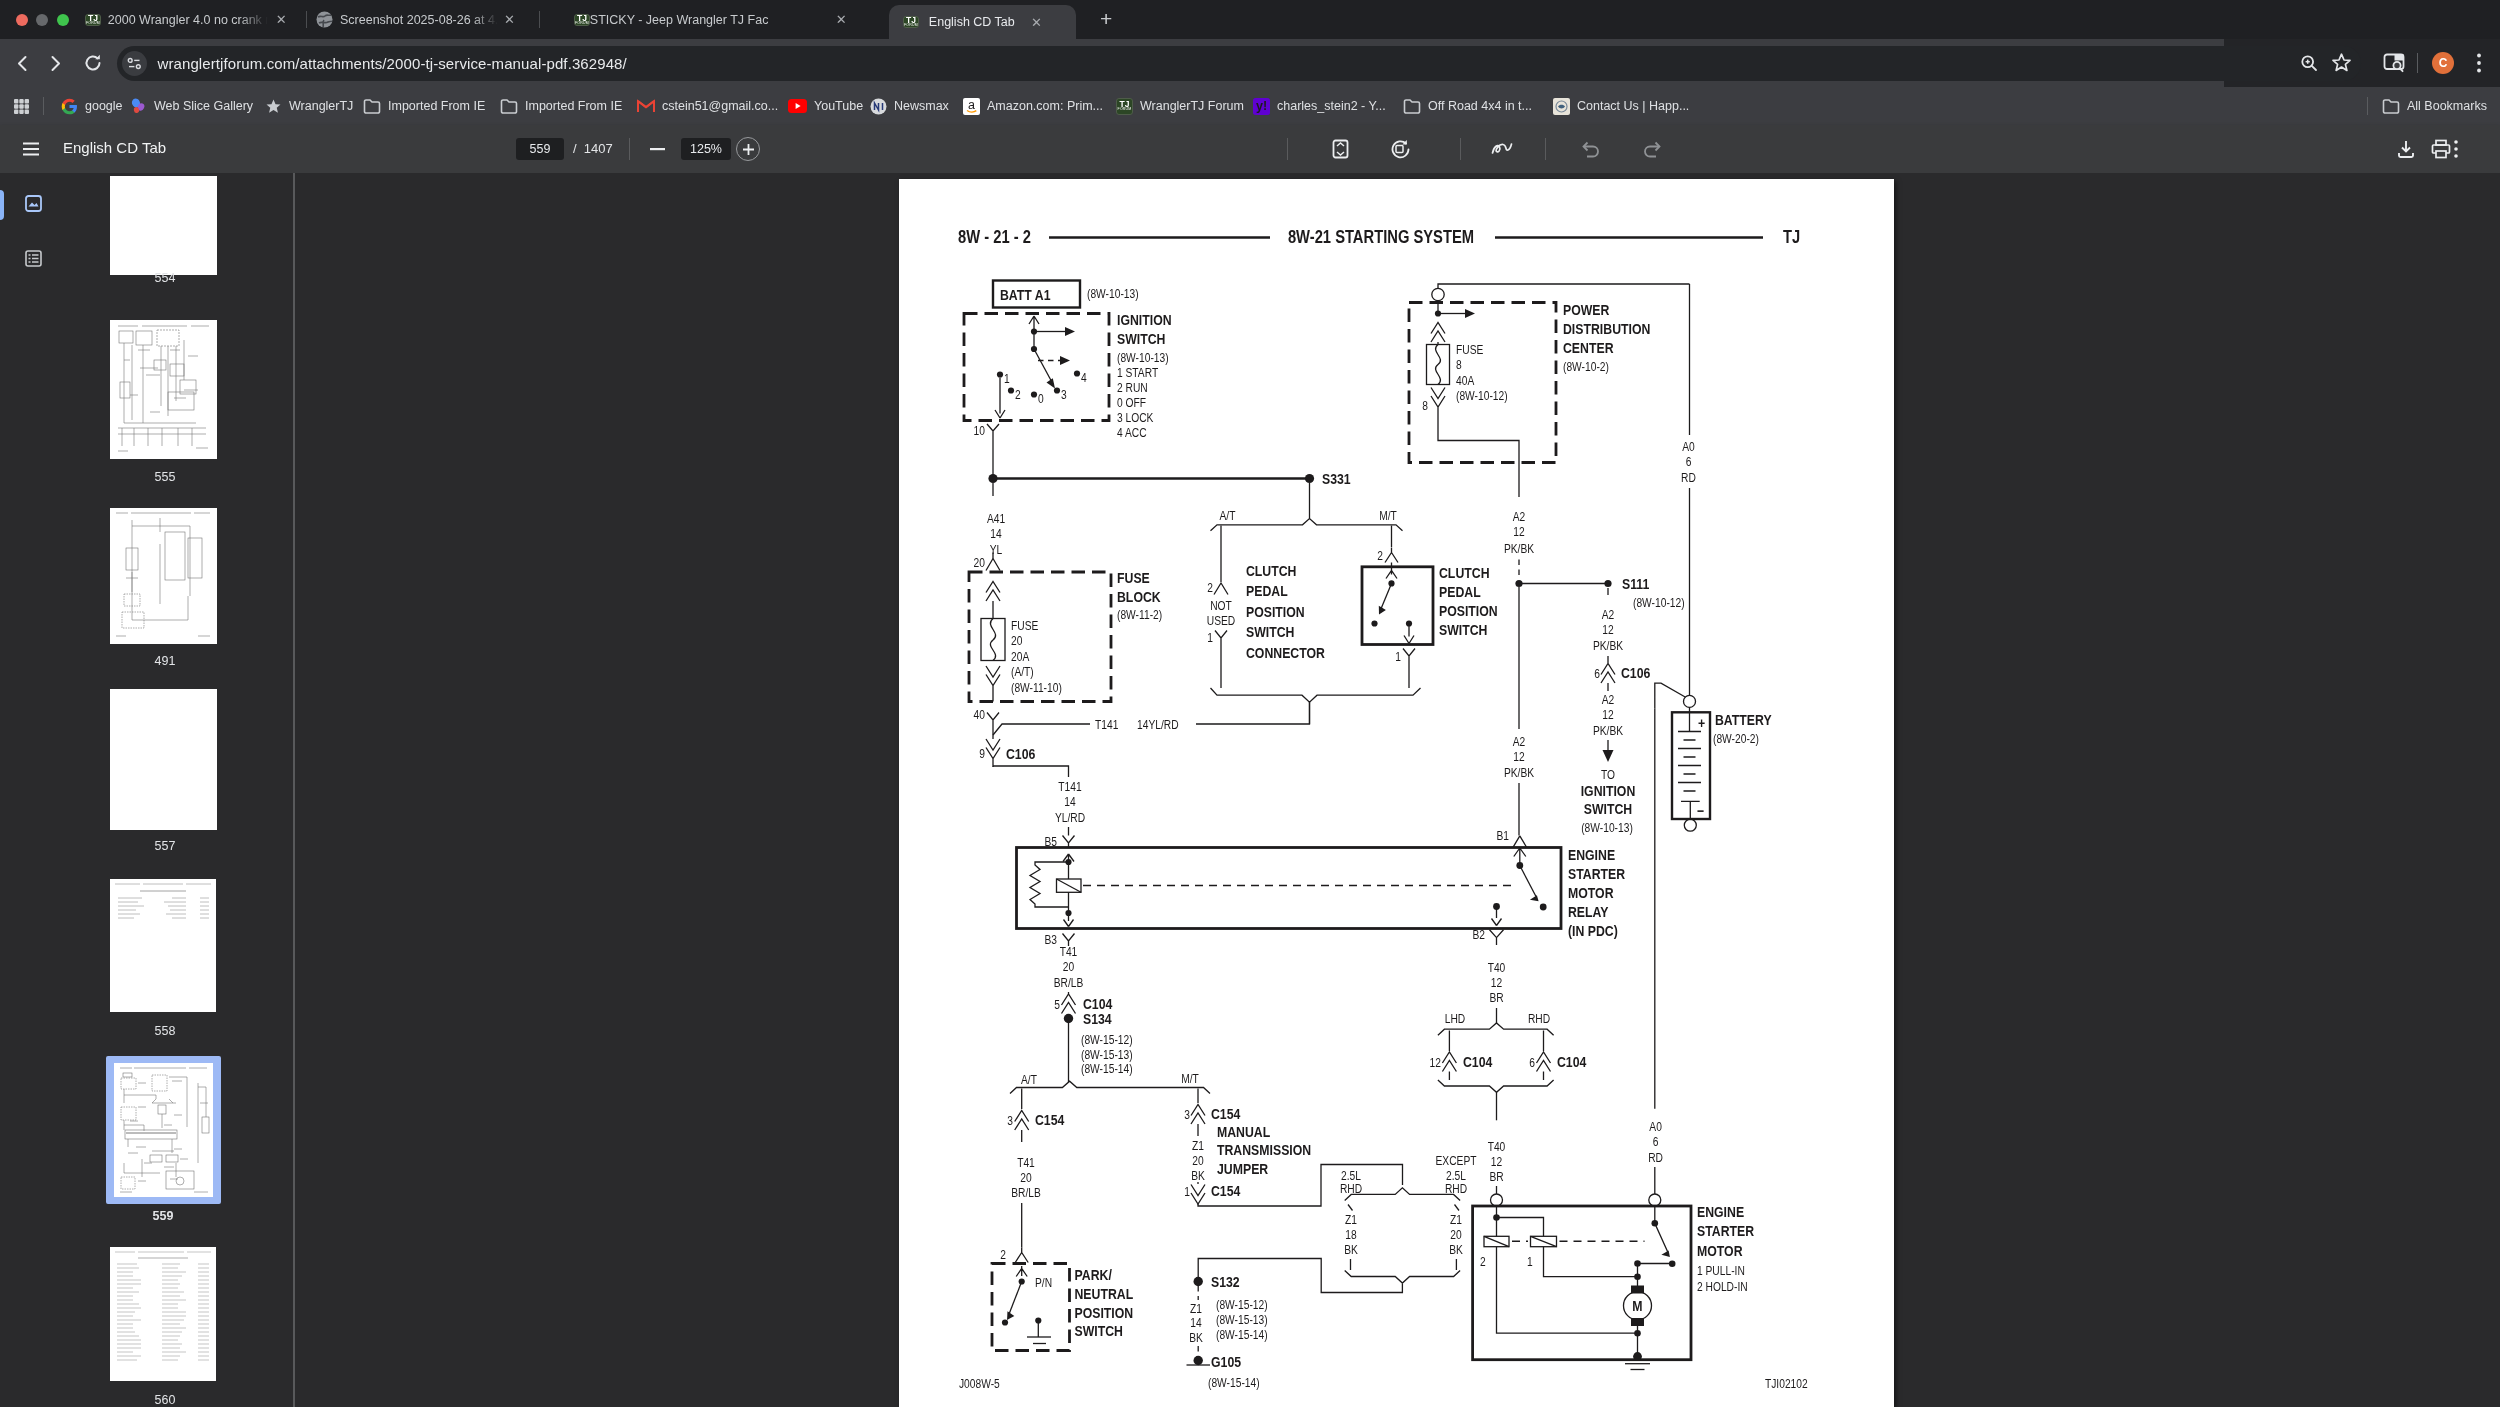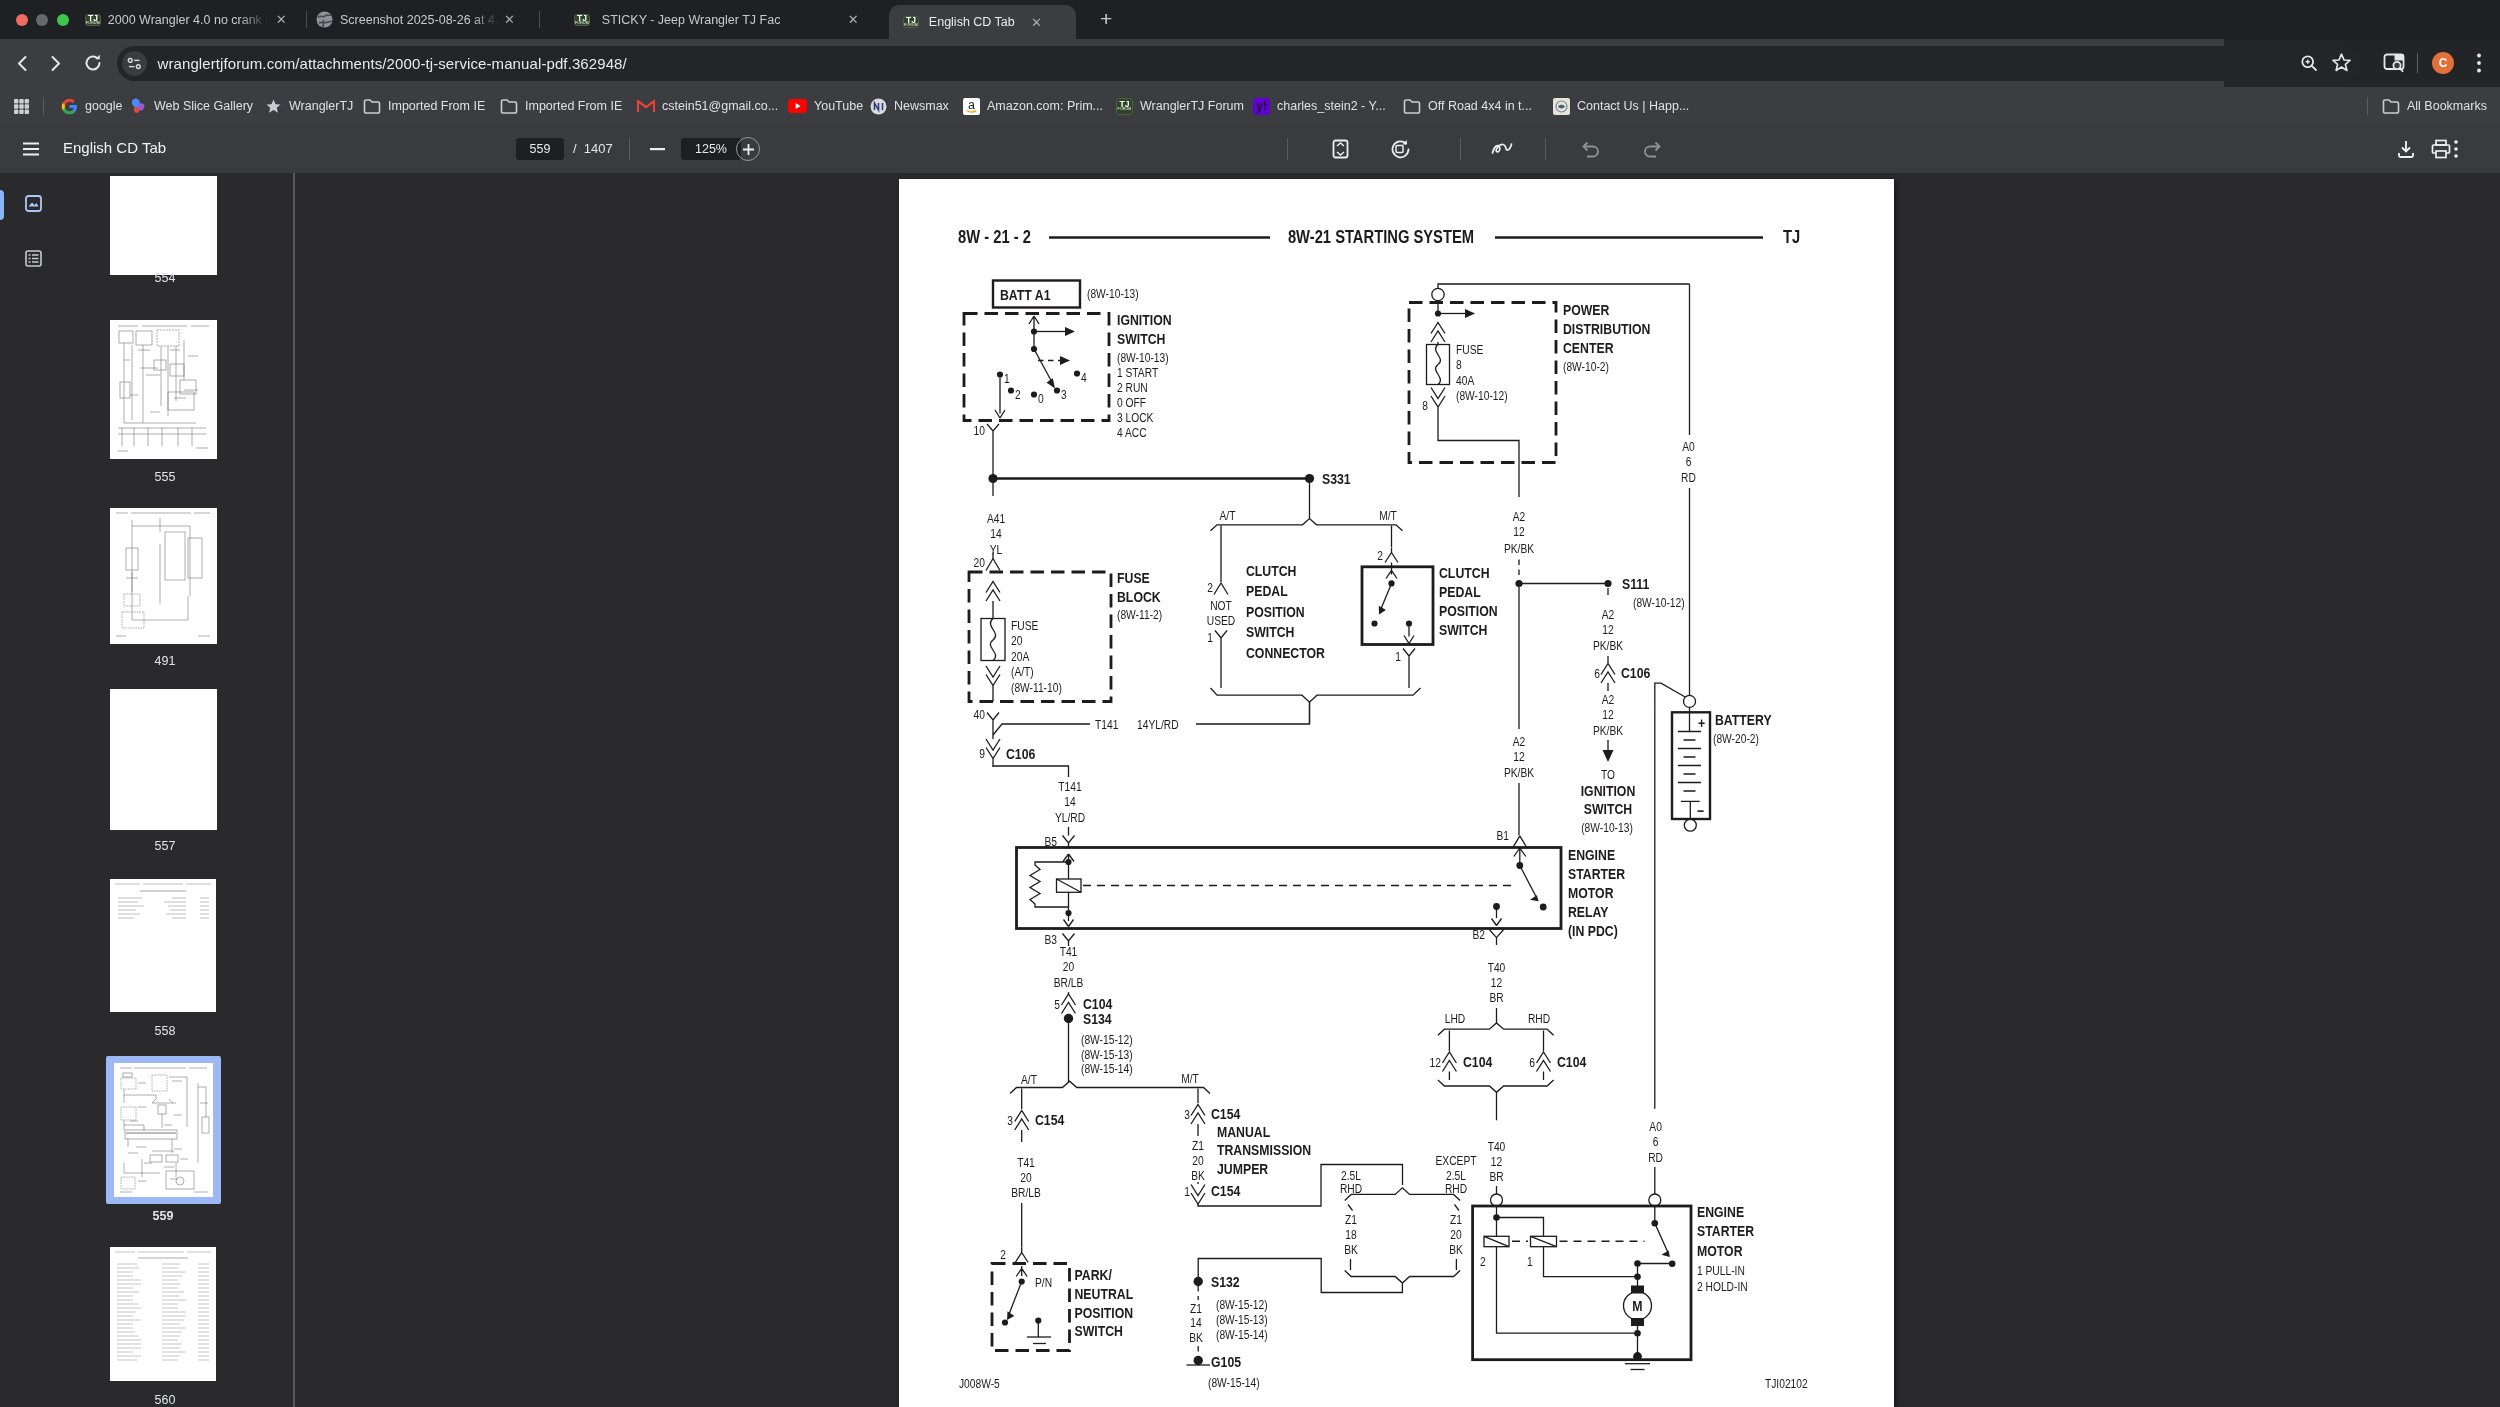--- a/index.html
+++ b/index.html
@@ -58,21 +58,21 @@
       </svg>
     <div style="margin-left:7px;width:158px;overflow:hidden;-webkit-mask-image:linear-gradient(90deg,#000 84%,transparent)">Screenshot 2025-08-26 at 4.1</div>
     <div class="x" style="margin-left:6px">✕</div>
   </div>
   <div class="tabsep" style="left:539px"></div>
   <div class="tab" style="left:543px;width:330px">
     <div class="tjfav" style="margin-left:31px">
         <span>TJ</span>
         <span class="sub">FORUM</span>
       </div>
-    <div style="margin-left:12px;width:240px;overflow:hidden;-webkit-mask-image:linear-gradient(90deg,#000 88%,transparent)">STICKY - Jeep Wrangler TJ Fac</div>
+    <div style="margin-left:0;width:240px;overflow:hidden;-webkit-mask-image:linear-gradient(90deg,#000 88%,transparent)">STICKY - Jeep Wrangler TJ Fac</div>
     <div class="x" style="margin-left:6px">✕</div>
   </div>
   <div id="activetab">
     <div class="tjfav" style="margin-left:14px">
         <span>TJ</span>
         <span class="sub">FORUM</span>
       </div>
     <div style="margin-left:10px">English CD Tab</div>
     <div class="x" style="position:absolute;right:34px">✕</div>
   </div>
@@ -245,21 +245,21 @@
   <svg class="abs" style="left:22px;top:15px" width="18" height="18" viewBox="0 0 18 18">
       <path d="M1 3.5 h16 M1 9 h16 M1 14.5 h16" stroke="#eceef0" stroke-width="1.9"></path>
     </svg>
   <div class="abs" style="left:63px;top:14px;font-size:15px;font-weight:500;color:#f1f3f4">English CD Tab</div>
   <div class="pbox" style="left:516px;top:13px;width:48px;height:22px;font-size:12.5px">559</div>
   <div class="abs" style="left:573px;top:16px;font-size:13px;color:#e3e5e7">/&nbsp; 1407</div>
   <div class="psep" style="left:629px"></div>
   <svg class="abs" style="left:650px;top:22px" width="15" height="4" viewBox="0 0 15 4">
       <rect width="15" height="2.2" y="1" fill="#eceef0"></rect>
     </svg>
-  <div class="pbox" style="left:681px;top:13px;width:60px;height:22px;font-size:12.5px">125%</div>
+  <div class="pbox" style="left:681px;top:13px;width:50px;height:22px;font-size:12.5px">125%</div>
   <div class="abs" style="left:736px;top:12px;width:24px;height:24px;border:1.6px solid #97999c;border-radius:50%"></div>
   <svg class="abs" style="left:742px;top:18px" width="13" height="13" viewBox="0 0 13 13">
       <path d="M6.5 1 v11 M1 6.5 h11" stroke="#eceef0" stroke-width="1.8"></path>
     </svg>
   <div class="psep" style="left:1287px"></div>
   <svg class="abs" style="left:1332px;top:14px" width="17" height="20" viewBox="0 0 17 20">
       <rect x="1.5" y="1.5" width="14" height="17" rx="2" stroke="#eceef0" stroke-width="1.8" fill="none"></rect>
       <path d="M5 7 l3.5 -3 l3.5 3 M5 13 l3.5 3 l3.5 -3" stroke="#eceef0" stroke-width="1.5" fill="none"></path>
     </svg>
   <svg class="abs" style="left:1390px;top:14px" width="20" height="20" viewBox="0 0 20 20">

